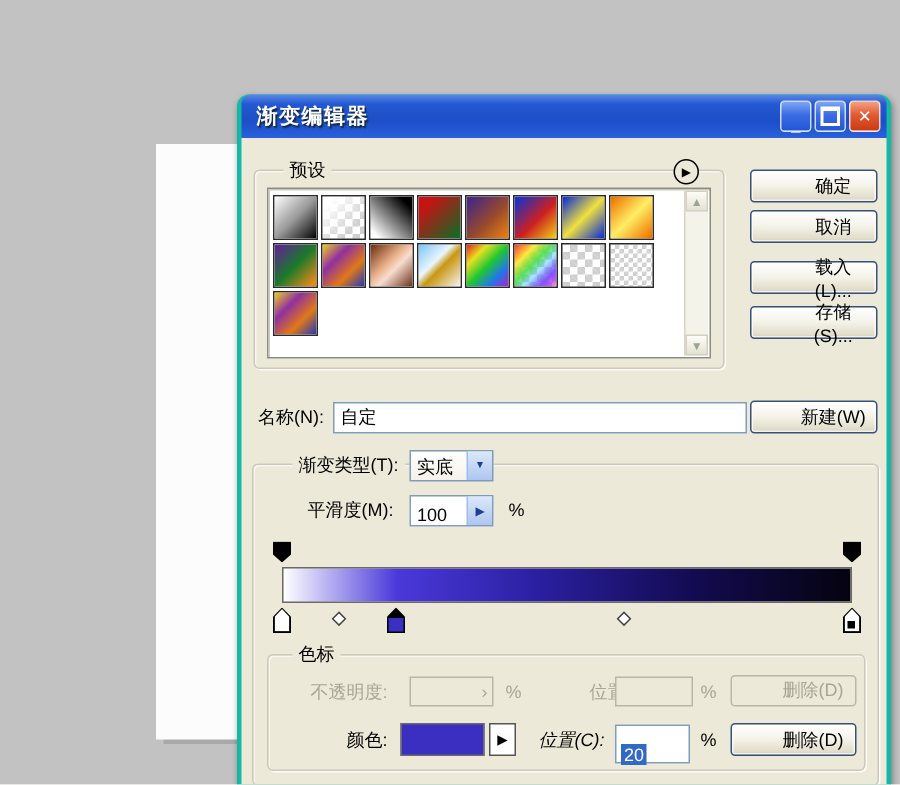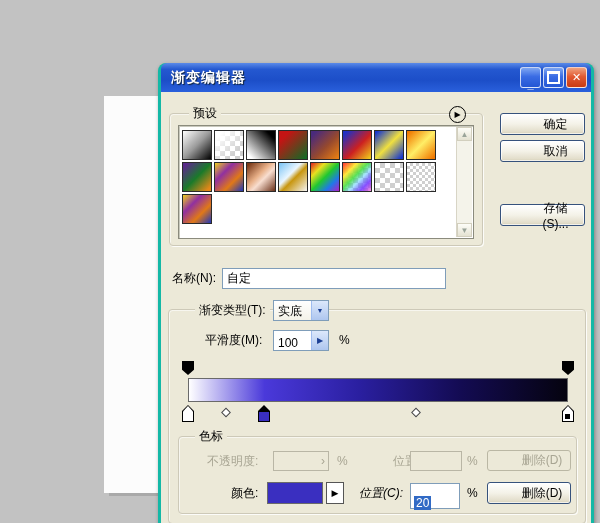--- a/index.html
+++ b/index.html
@@ -178,24 +178,26 @@
             </div>
           </div>
         <div class="vscroll">
           <div class="sc-btn">▲</div>
           <div class="sc-btn">▼</div>
         </div>
       </div>
 
       <button class="xp-btn" style="left:339px;top:21px;width:85px;">确定</button>
       <button class="xp-btn" style="left:339px;top:48px;width:85px;">取消</button>
+      <button class="xp-btn" style="left:339px;top:82px;width:85px;">载入(L)...</button>
       <button class="xp-btn" style="left:339px;top:112px;width:85px;">存储(S)...</button>
 
       <div class="lbl" style="left:11px;top:179px;">名称(N):</div>
-      <input class="tinput" style="left: 61px; top: 176px; width: 224px; height: 21px;" value="自定">
+      <input class="tinput" style="left: 61px; top: 176px; width: 276px; height: 21px;" value="自定">
+      <button class="xp-btn" style="left:339px;top:175px;width:85px;">新建(W)</button>
 
       <div class="groupbox" style="left:7px;top:217px;width:416px;height:213px;"></div>
 
       <div class="gb-label" style="left:34px;top:211px;text-align:right;">渐变类型(T):</div>
       <div class="combo" style="left:112px;top:208px;width:56px;height:21px;background:#ece9d8 linear-gradient(#fff,#f4f2e8);">
         <span class="val">实底</span>
         <span class="drop-btn">▼</span>
       </div>
 
       <div class="lbl" style="left:44px;top:241px;">平滑度(M):</div>

